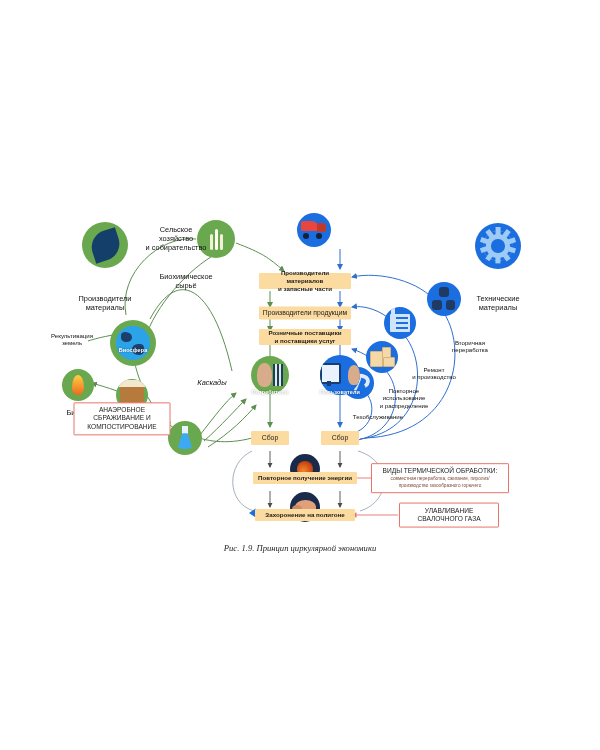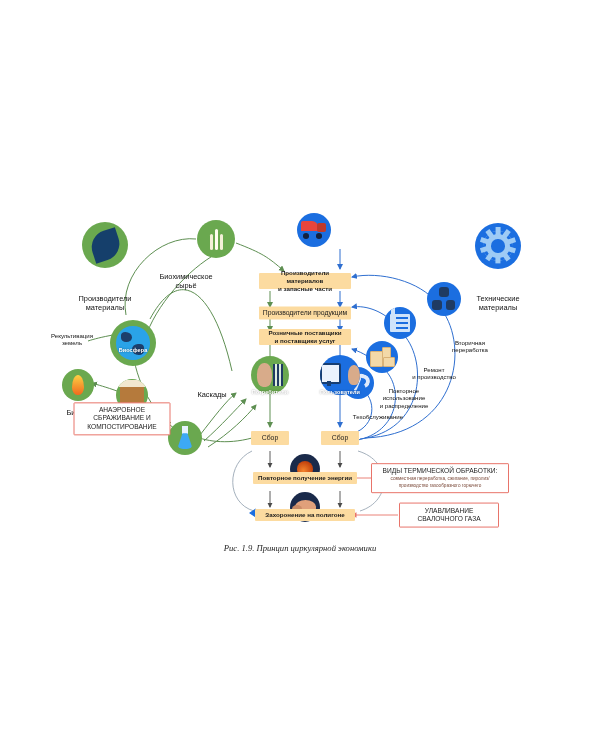--- a/index.html
+++ b/index.html
@@ -203,20 +203,23 @@
 
     <div class="node green" style="left:216px;top:44px;width:38px;height:38px;">
       <div class="node-inner">
           <div class="wheat">
             <i></i>
             <i></i>
             <i></i>
           </div>
         </div>
     </div>
+    <div class="lbl" style="left:176px;top:44px;width:80px;">Сельское
+хозяйство
+и собирательство</div>
 
     <div class="node green" style="left:133px;top:148px;width:46px;height:46px;">
       <div class="node-inner">
           <div class="globe"></div>
         </div>
     </div>
     <div class="node-cap" style="left:133px;top:152px;">Биосфера</div>
 
     <div class="lbl sm" style="left:72px;top:144px;width:66px;">Рекультивация
 земель</div>
@@ -236,21 +239,21 @@
           <div class="compost"></div>
         </div>
     </div>
 
     <div class="node green" style="left:185px;top:243px;width:34px;height:34px;">
       <div class="node-inner">
           <div class="flask"></div>
         </div>
     </div>
 
-    <div class="lbl" style="left:212px;top:200px;width:50px;">Каскады</div>
+    <div class="lbl" style="left:212px;top:188px;width:50px;font-style:italic;">Каскады</div>
 
     <div class="rbox" style="left:122px;top:224px;width:97px;">
       <div class="t1">АНАЭРОБНОЕ
 СБРАЖИВАНИЕ И
 КОМПОСТИРОВАНИЕ</div>
     </div>
 
     <div class="node blue" style="left:314px;top:35px;width:34px;height:34px;">
       <div class="node-inner">
           <div class="truck">

